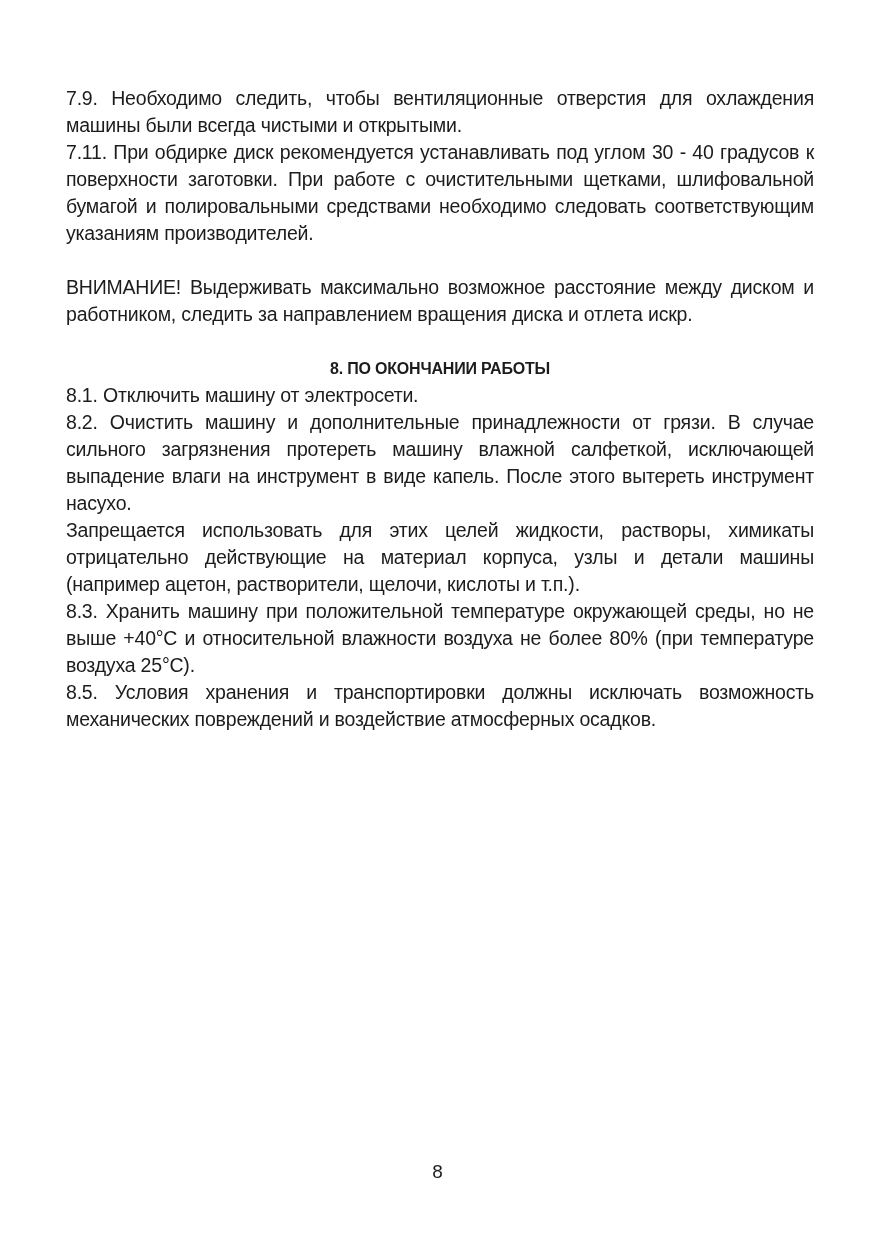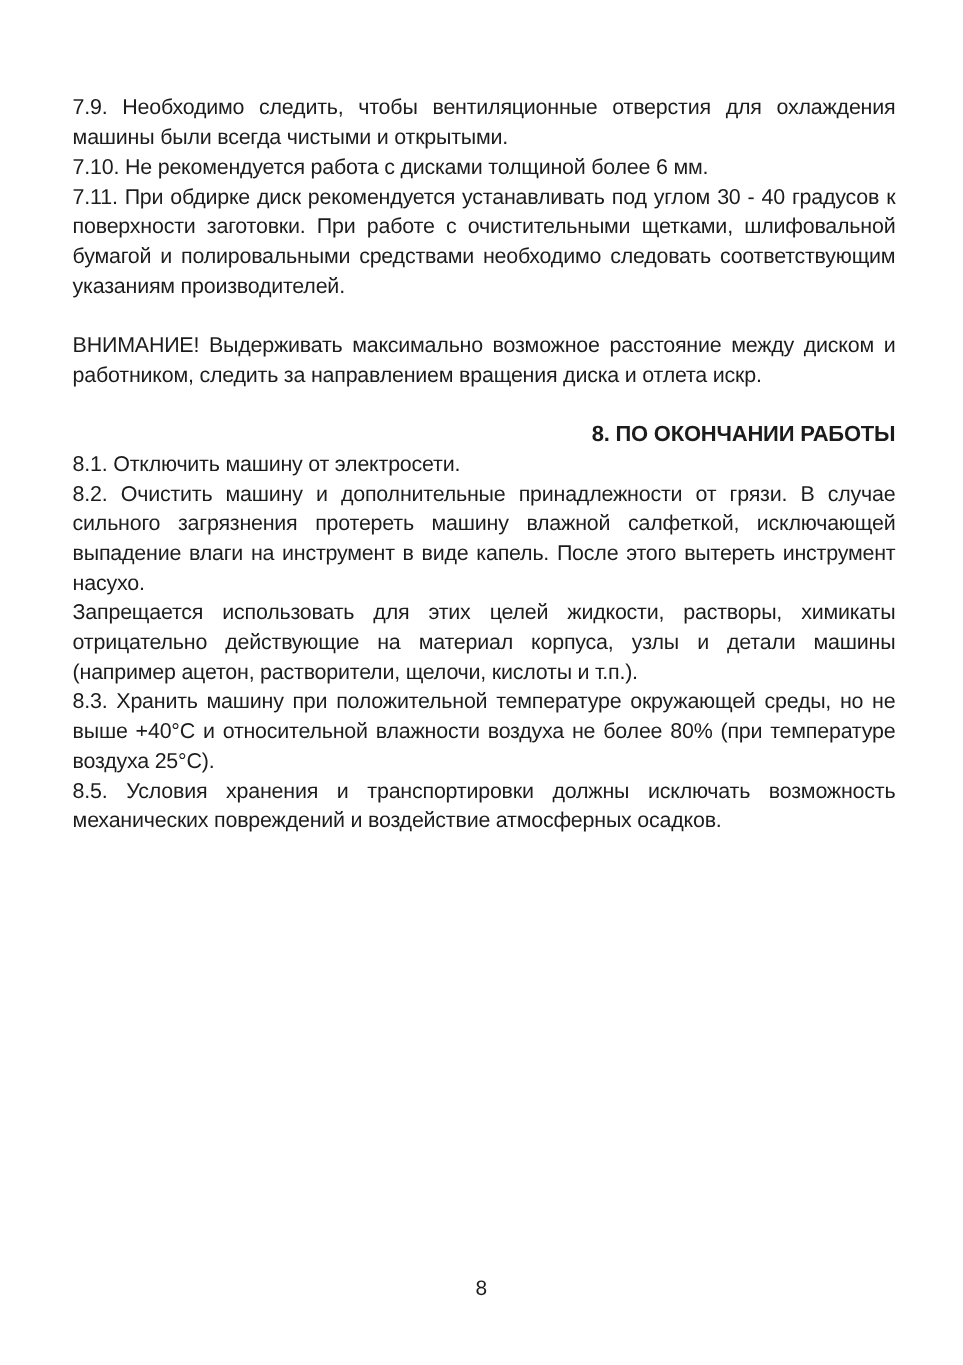--- a/index.html
+++ b/index.html
@@ -29,25 +29,25 @@
     line-height: 27px;
     letter-spacing: -0.2px;
     text-align: justify;
     text-align-last: left;
   }
   .para.gap-before {
     margin-top: 27px;
   }
   .heading {
     margin: 27px 0 0 0;
-    font-size: 20px;
+    font-size: 16px;
     line-height: 27px;
     font-weight: 700;
     letter-spacing: -0.2px;
-    text-align: right;
+    text-align: center;
   }
   .warning-lead {
     font-weight: 400;
   }
   .page-number {
     position: absolute;
     left: 0;
     right: 0;
     top: 1160px;
     text-align: center;
@@ -57,21 +57,20 @@
   }
 </style>
 </head>
 <body>
 
 <div class="page">
   <div class="content">
 
     <p class="para">7.9. Необходимо следить, чтобы вентиляционные отверстия для охлаждения машины были всегда чистыми и открытыми.</p>
 
-    <p class="para">7.10. Не рекомендуется работа с дисками толщиной более 6 мм.</p>
 
     <p class="para">7.11. При обдирке диск рекомендуется устанавливать под углом 30 - 40 градусов к поверхности заготовки. При работе с очистительными щетками, шлифовальной бумагой и полировальными средствами необходимо следовать соответствующим указаниям производителей.</p>
 
     <p class="para gap-before"><span class="warning-lead">ВНИМАНИЕ!</span> <span>Выдерживать максимально возможное расстояние между диском и работником, следить за направлением вращения диска и отлета искр.</span></p>
 
     <p class="heading">8. ПО ОКОНЧАНИИ РАБОТЫ</p>
 
     <p class="para">8.1. Отключить машину от электросети.</p>
 
     <p class="para">8.2. Очистить машину и дополнительные принадлежности от грязи. В случае сильного загрязнения протереть машину влажной салфеткой, исключающей выпадение влаги на инструмент в виде капель. После этого вытереть инструмент насухо.</p>

